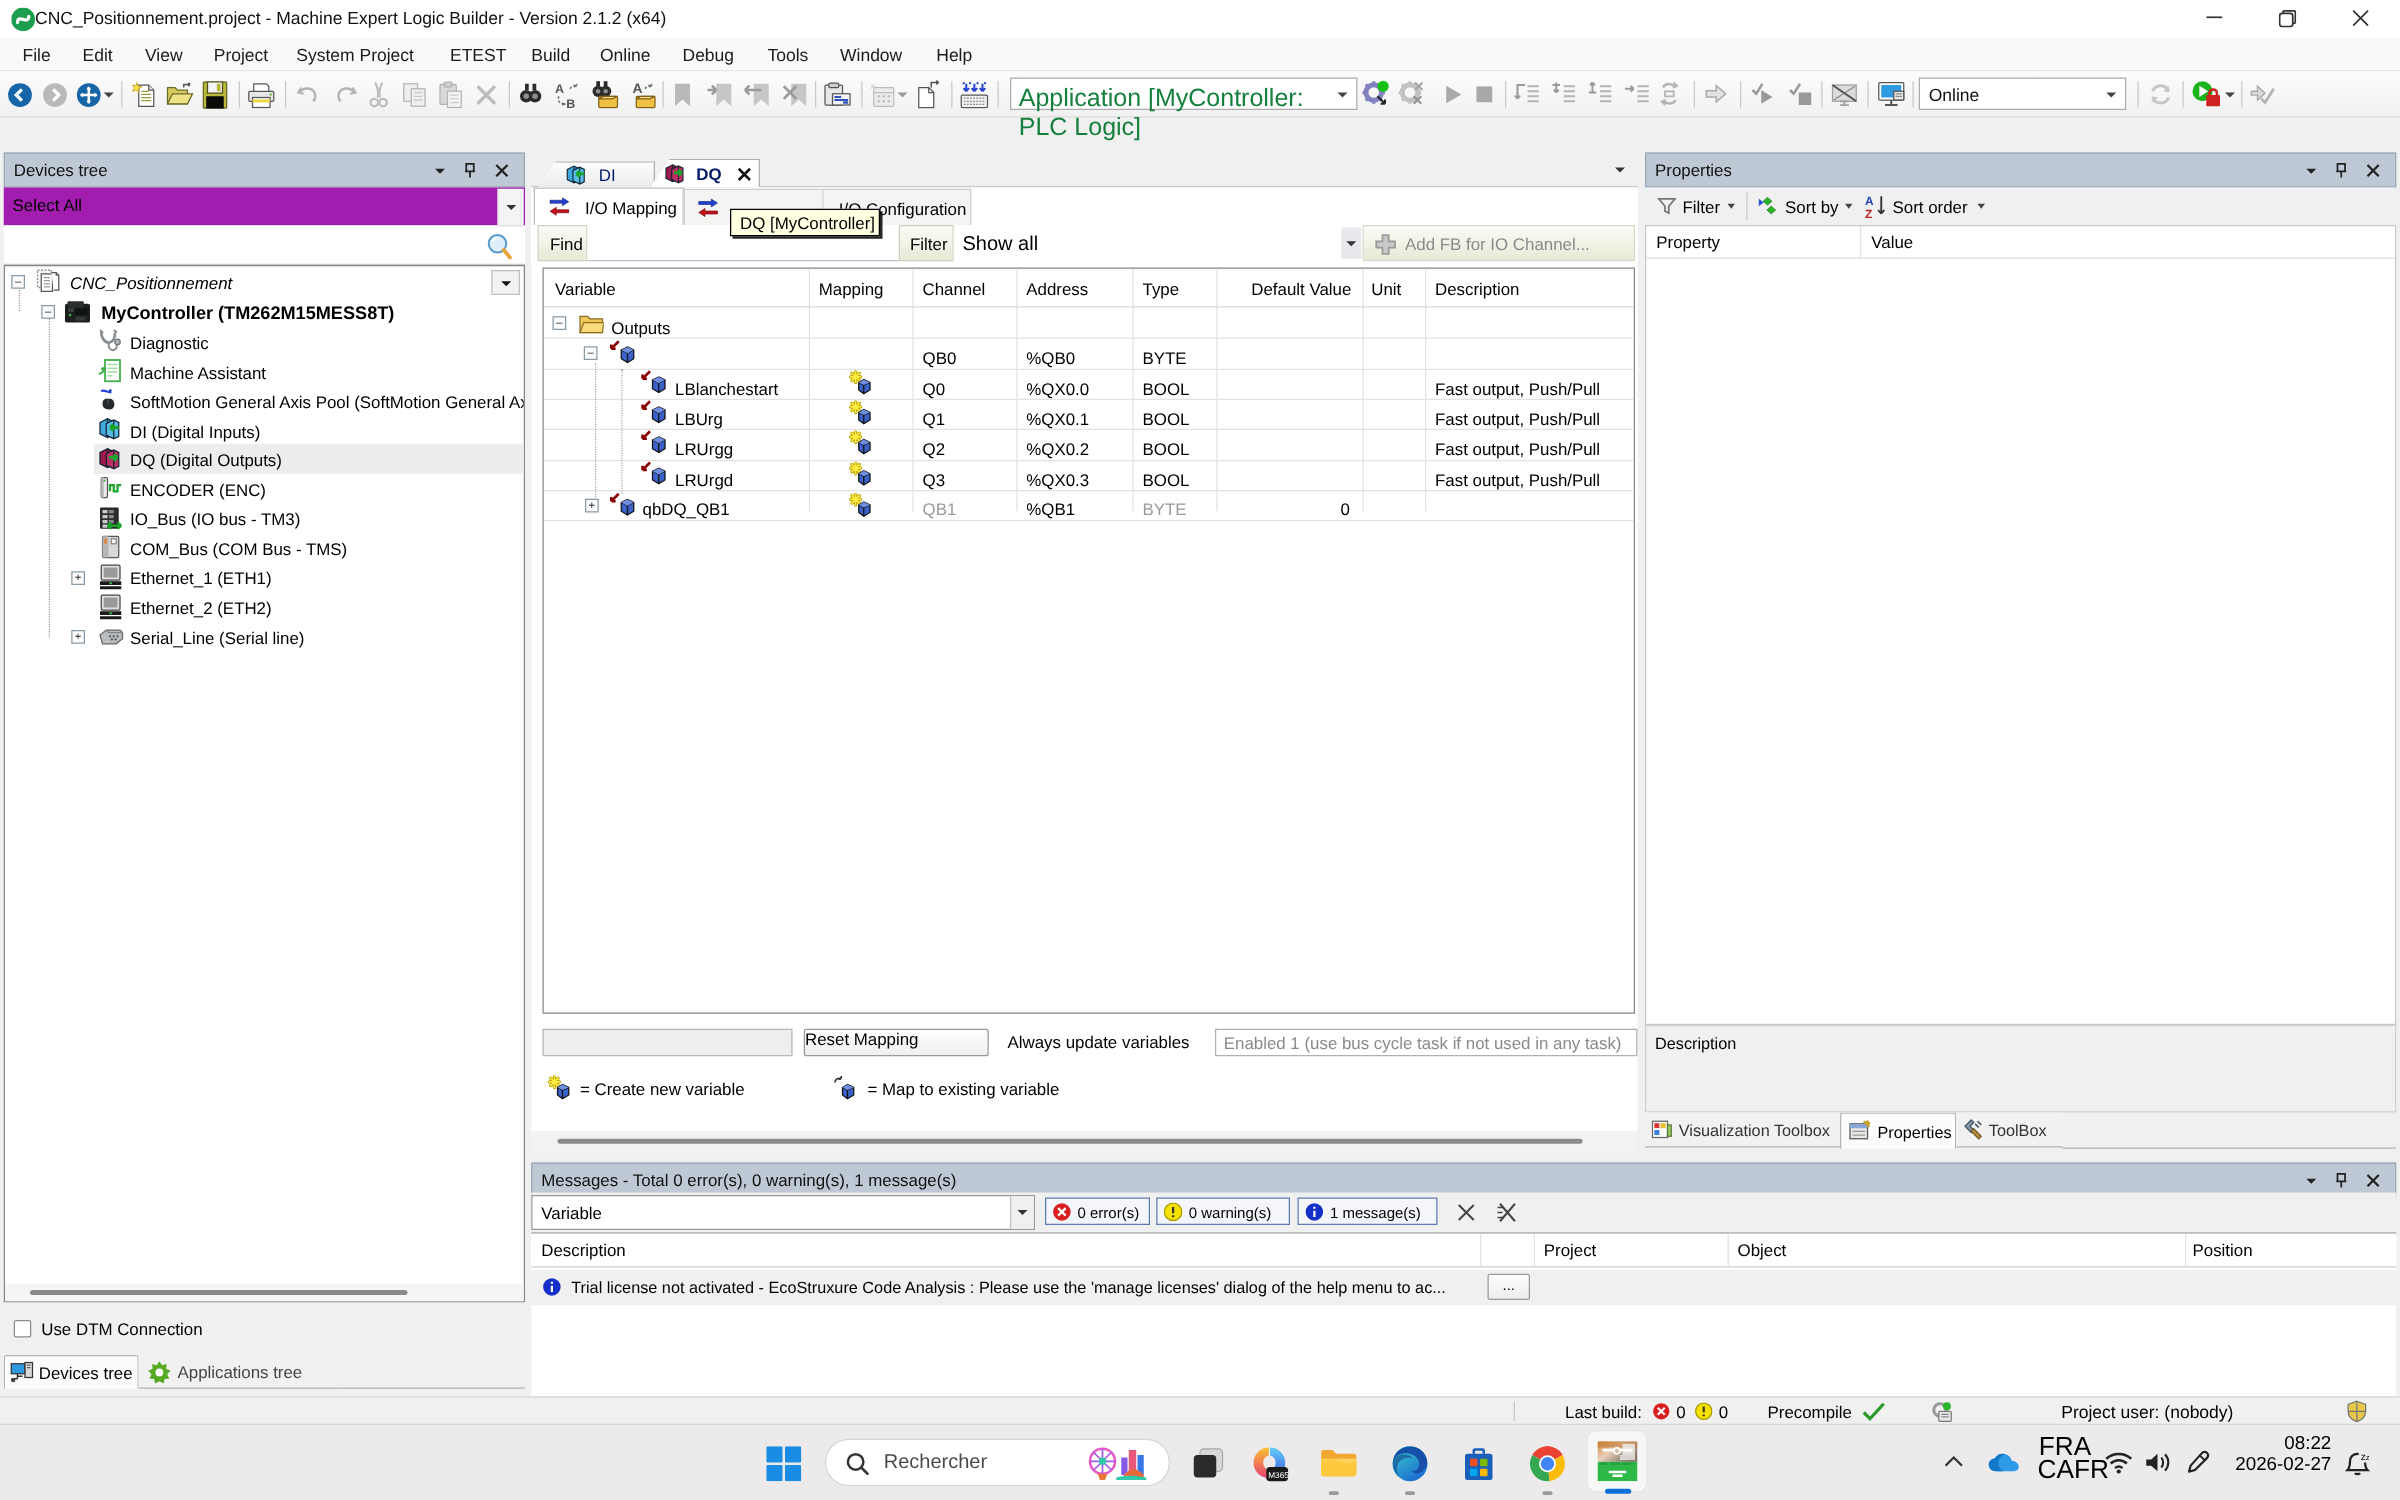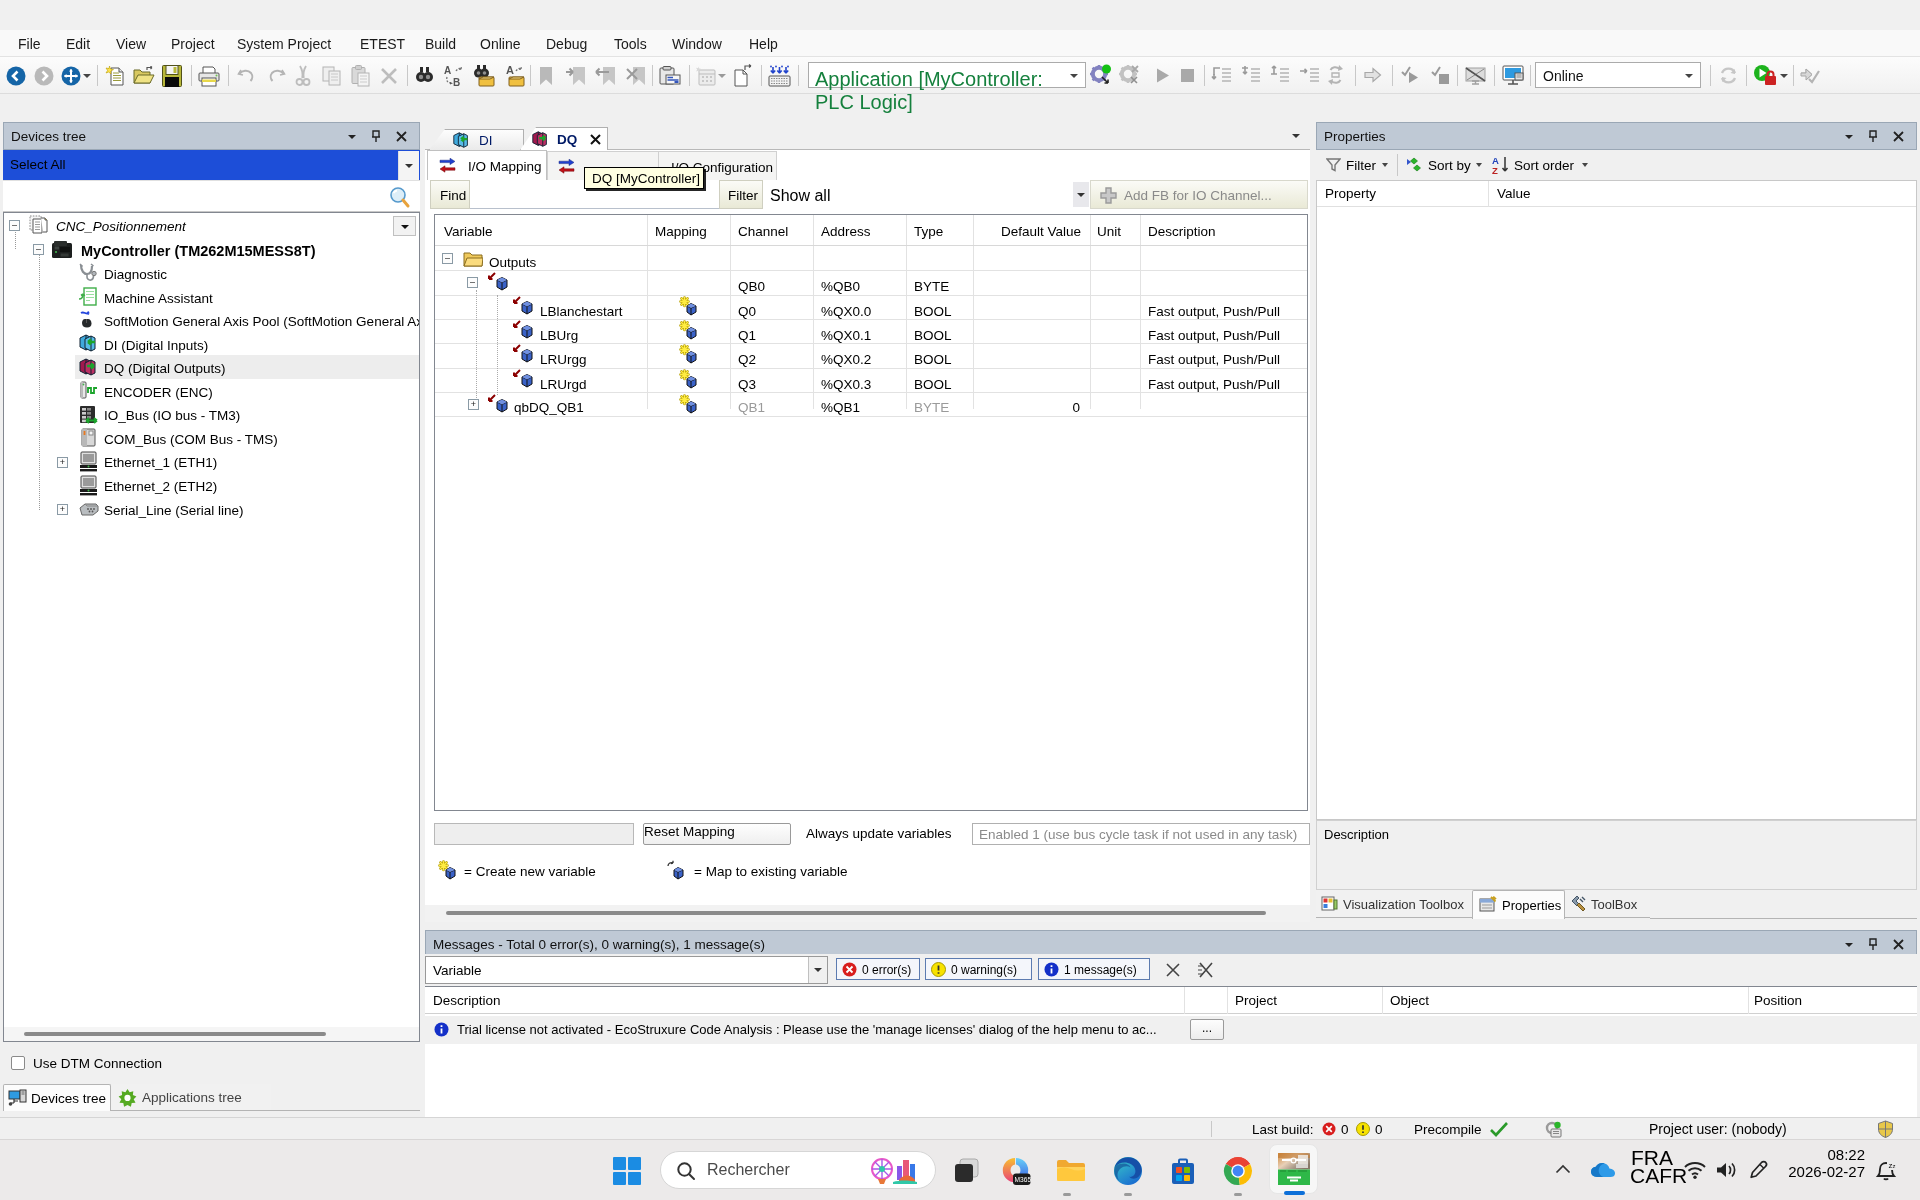--- a/index.html
+++ b/index.html
@@ -41,20 +41,37 @@
 
 .togglebtn { position:absolute; height:22px; border:1px solid #5c7bb0; background:#f4f6fb; font-size:12px; }
 
 
 #taskbar { position:absolute; left:0; top:1139px; width:1920px; height:61px; background:#eceaea; border-top:1px solid #d8d6d6; }
 </style>
 </head>
 <body>
 <div id="screen">
 
+  <div id="titlebar">
+    <svg class="abs" style="left:9px;top:6px" width="19" height="19" viewBox="0 0 19 19">
+      <circle cx="9.5" cy="9.5" r="9.5" fill="#1d9e4f"></circle>
+      <path d="M5 12 C5 8 8 9 9.5 9.5 C11 10 14 11 14 7" stroke="#fff" stroke-width="2.6" fill="none" stroke-linecap="round"></path>
+    </svg>
+    <div class="title">CNC_Positionnement.project - Machine Expert Logic Builder - Version 2.1.2 (x64)</div>
+    <svg class="abs" style="left:1765px;top:13px" width="13" height="3">
+        <rect width="13" height="1.5" fill="#333"></rect>
+      </svg>
+    <svg class="abs" style="left:1823px;top:8px" width="14" height="14" viewBox="0 0 14 14">
+        <rect x="0.7" y="2.7" width="10.5" height="10.5" rx="2" fill="none" stroke="#333" stroke-width="1.4"></rect>
+        <path d="M3.4 2.7 L3.4 1.7 Q3.4 0.7 4.4 0.7 L12.3 0.7 Q13.3 0.7 13.3 1.7 L13.3 9.6 Q13.3 10.6 12.3 10.6 L11.3 10.6" fill="none" stroke="#333" stroke-width="1.4"></path>
+      </svg>
+    <svg class="abs" style="left:1882px;top:8px" width="13" height="13" viewBox="0 0 13 13">
+        <path d="M0.5 0.5 L12.5 12.5 M12.5 0.5 L0.5 12.5" stroke="#333" stroke-width="1.4"></path>
+      </svg>
+  </div>
 
   <div id="menubar">
     <span style="left:18px">File</span>
     <span style="left:66px">Edit</span>
     <span style="left:116px">View</span>
     <span style="left:171px">Project</span>
     <span style="left:237px">System Project</span>
     <span style="left:360px">ETEST</span>
     <span style="left:425px">Build</span>
     <span style="left:480px">Online</span>
@@ -336,21 +353,21 @@
       <div class="ptitle">Devices tree</div>
       <div class="darr" style="right:63px;top:12px;border-top-color:#222"></div>
       <svg class="abs" style="right:38px;top:7px" width="10" height="13" viewBox="0 0 10 13">
           <path d="M2 1 L8 1 L8 7 L2 7 Z M1 7 L9 7 M5 7 L5 12" stroke="#222" stroke-width="1.4" fill="none"></path>
         </svg>
       <svg class="abs" style="right:12px;top:8px" width="11" height="11" viewBox="0 0 11 11">
           <path d="M1 1 L10 10 M10 1 L1 10" stroke="#222" stroke-width="1.8"></path>
         </svg>
     </div>
 
-    <div class="abs" style="left:0;top:28px;width:417px;height:31px;background:#1d4ed8;border-bottom:1px solid #e0e0e0">
+    <div class="abs" style="left:0;top:28px;width:417px;height:31px;background:#a21caf;border-bottom:1px solid #e0e0e0">
       <div class="abs" style="left:7px;top:7px;font-size:13.5px">Select All</div>
       <div class="abs" style="right:1px;top:1px;width:21px;height:29px;background:#f4f4f4;border-left:1px solid #e0e0e0">
           <div class="darr" style="left:6px;top:13px;border-top-color:#333"></div>
         </div>
     </div>
 
     <div class="abs" style="left:0;top:59px;width:417px;height:31px;background:#fff;border-bottom:1px solid #c8c8c8">
       <svg class="abs" style="right:8px;top:4px" width="24" height="24" viewBox="0 0 24 24">
           <circle cx="10" cy="10" r="7" fill="#ddeef8" stroke="#5599cc" stroke-width="1.6"></circle>
           <path d="M5.5 8 A5 5 0 0 1 9 5.5" stroke="#fff" stroke-width="1.8" fill="none"></path>

